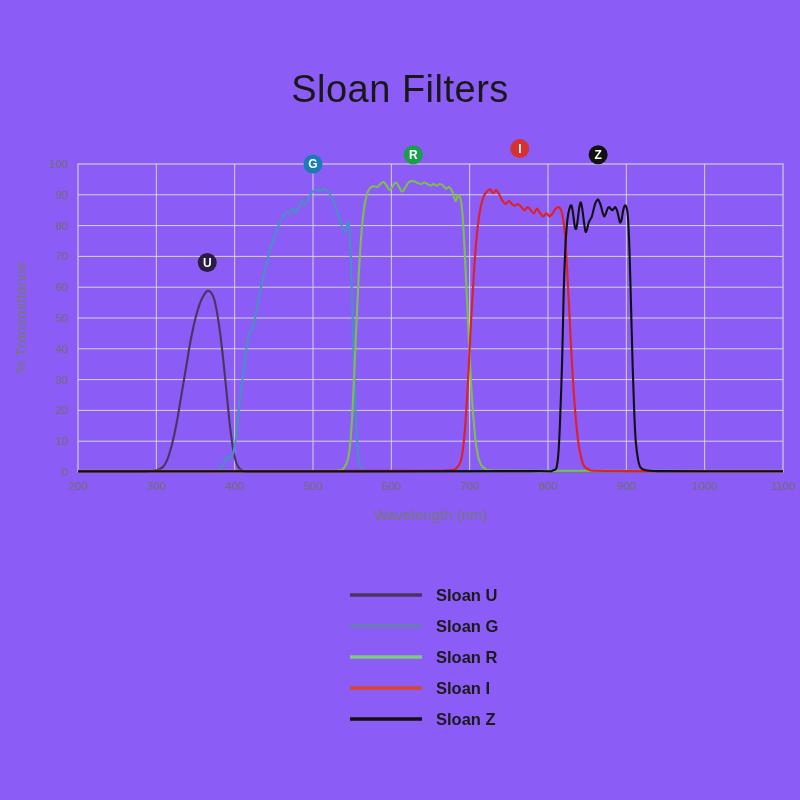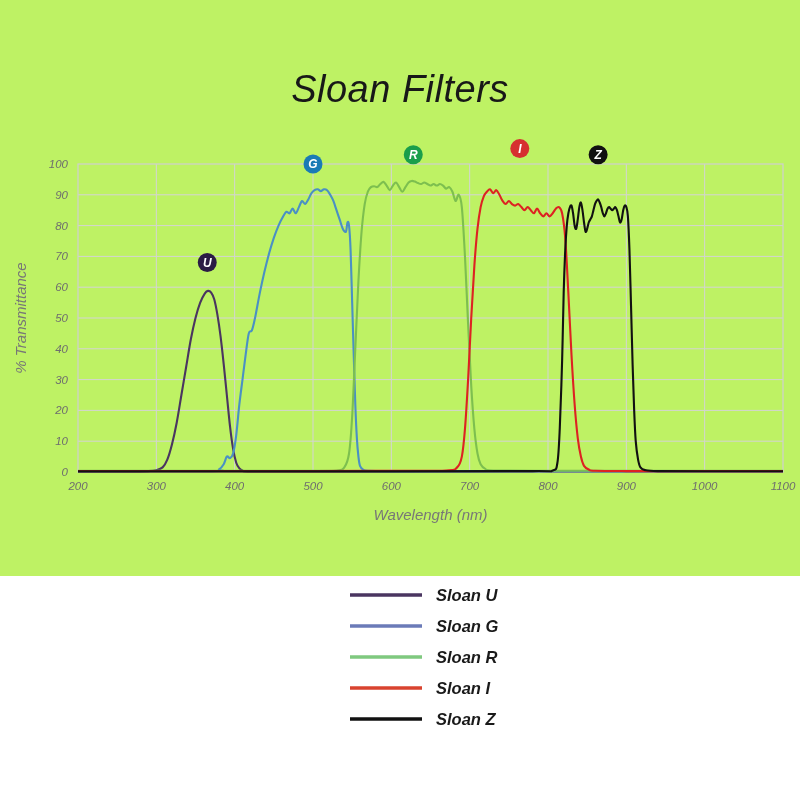--- a/index.html
+++ b/index.html
@@ -12,23 +12,22 @@
     width: 800px;
     height: 800px;
     font-family: "Liberation Sans", sans-serif;
     overflow: hidden;
     position: relative;
   }
   #chart-root {
     position: absolute;
     inset: 0;
     width: 800px;
-    height: 576px;
-    background: #bef264;
-    font-style: italic;
+    height: 800px;
+    background: #8b5cf6;
   }
   .chart-title {
     position: absolute;
     left: 0;
     top: 68px;
     width: 800px;
     text-align: center;
     font-size: 38px;
     font-weight: 400;
     letter-spacing: 0.5px;

